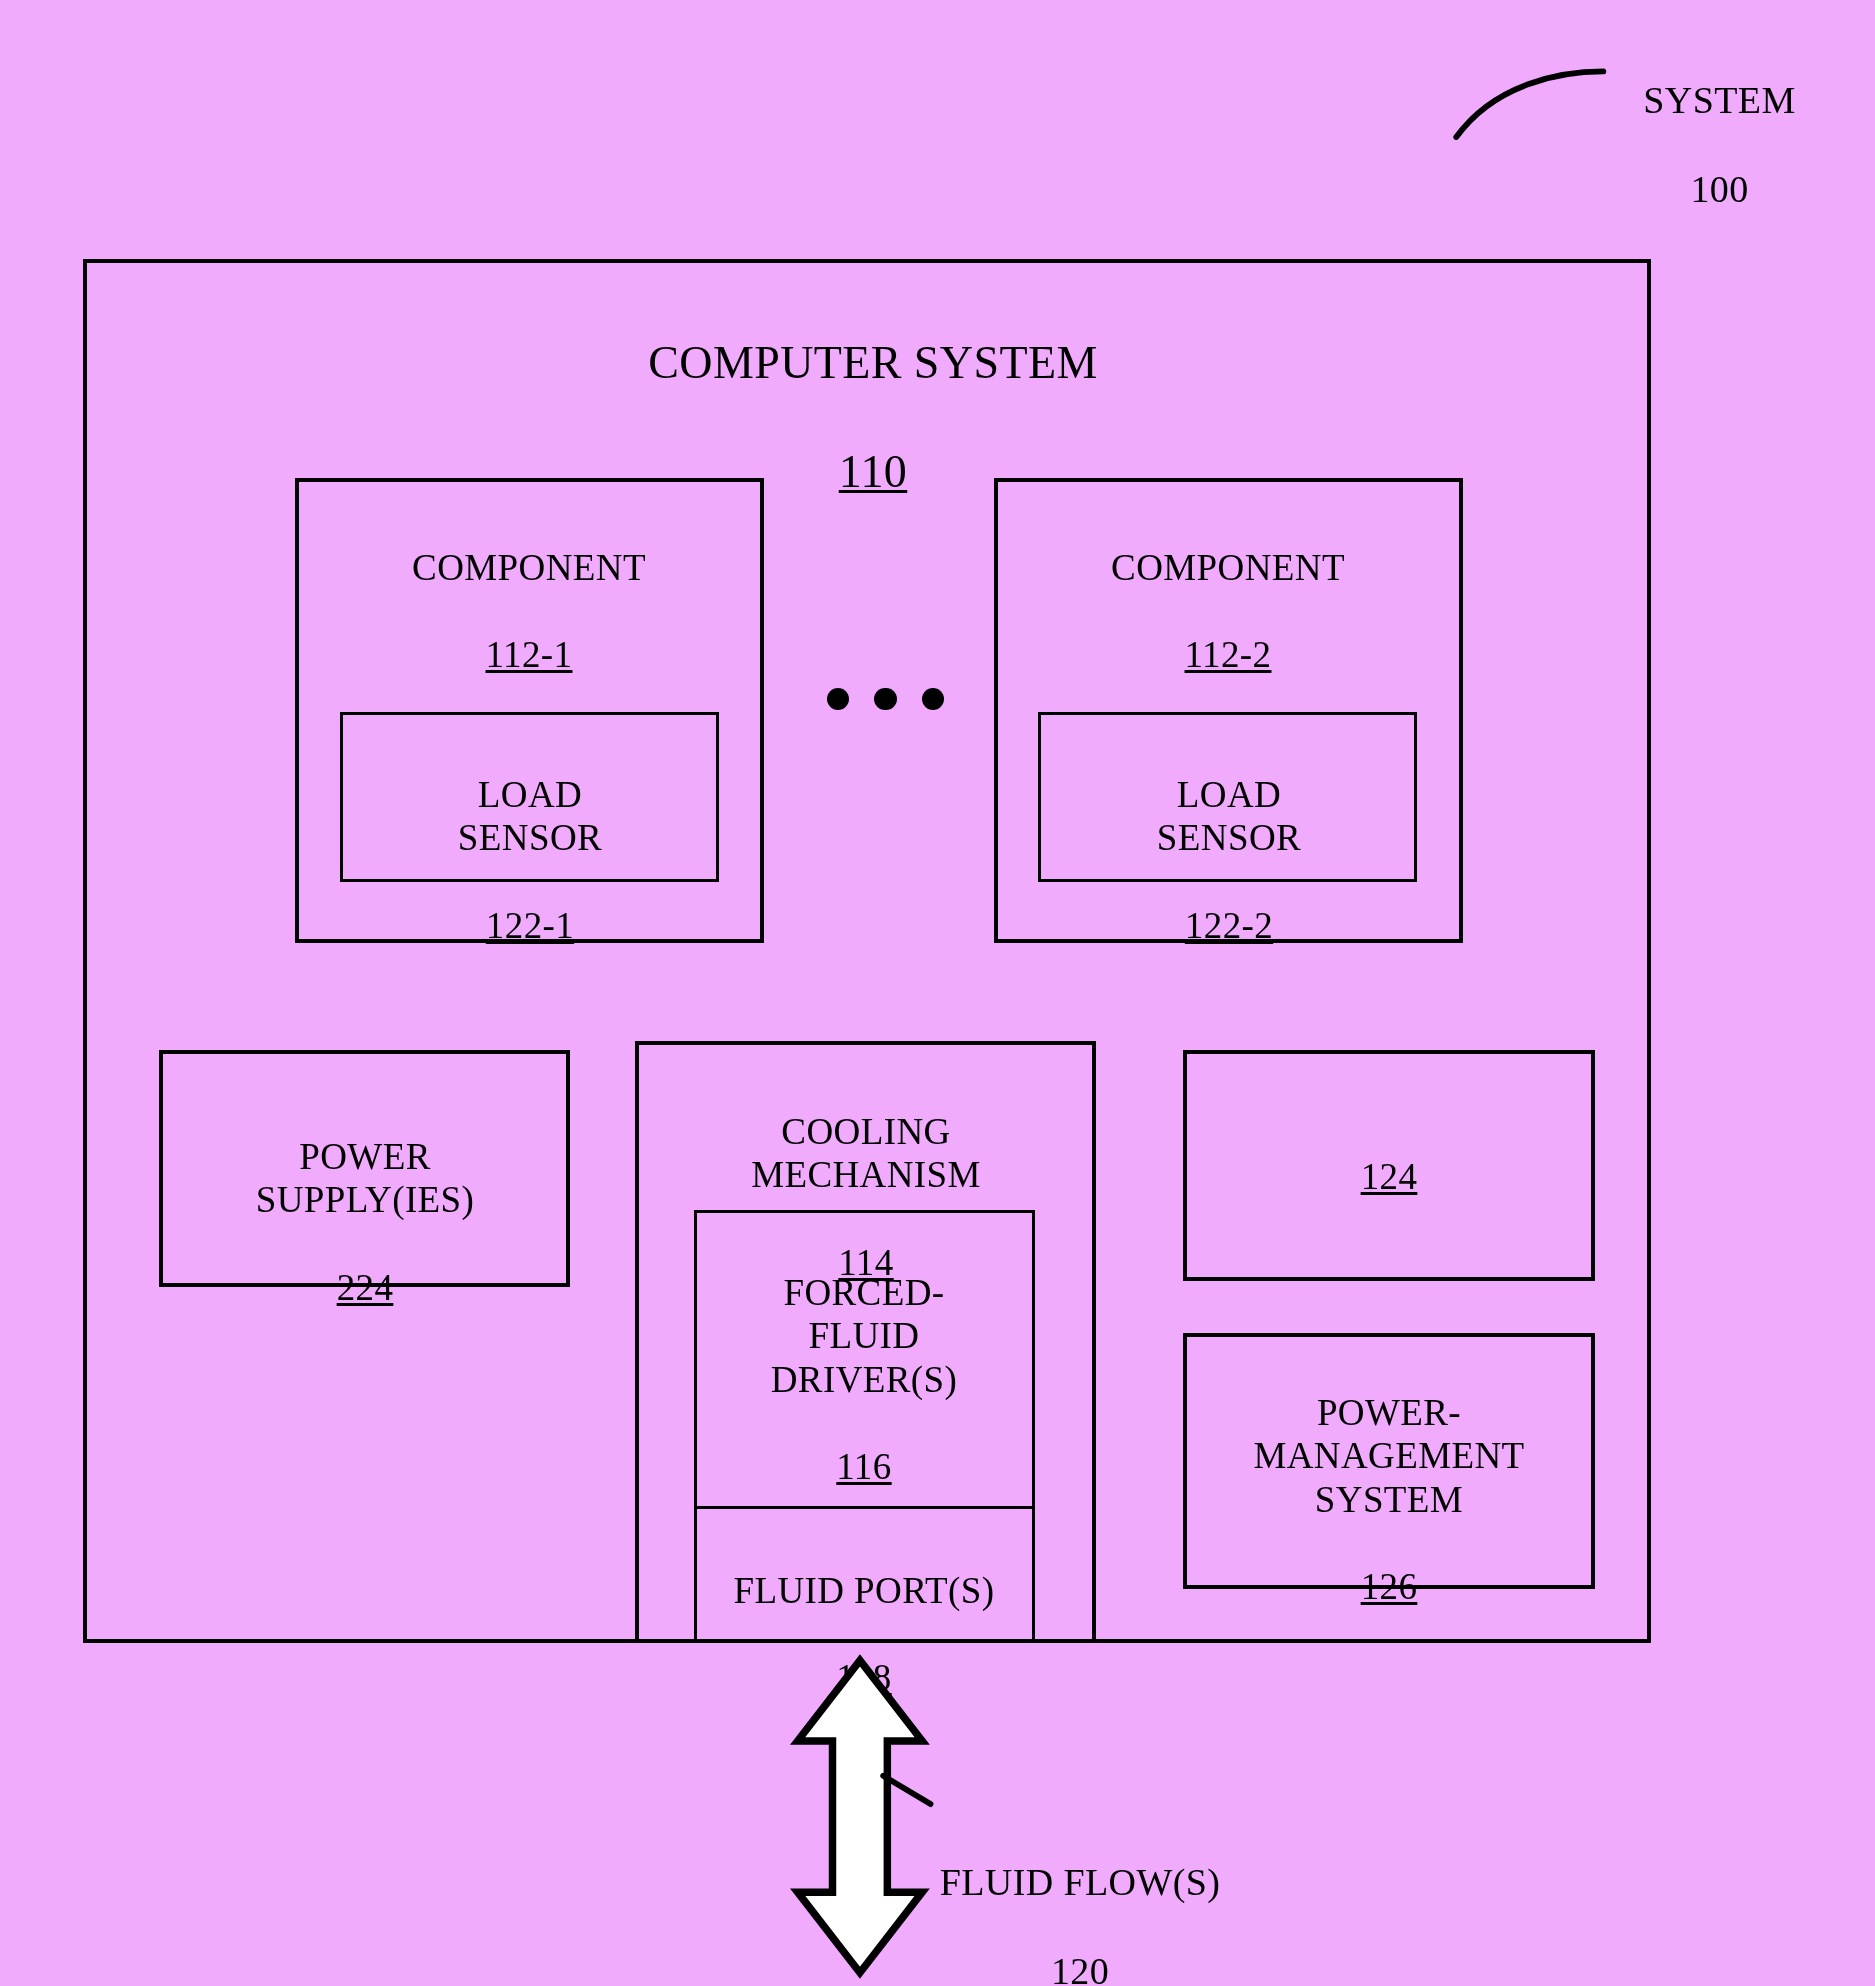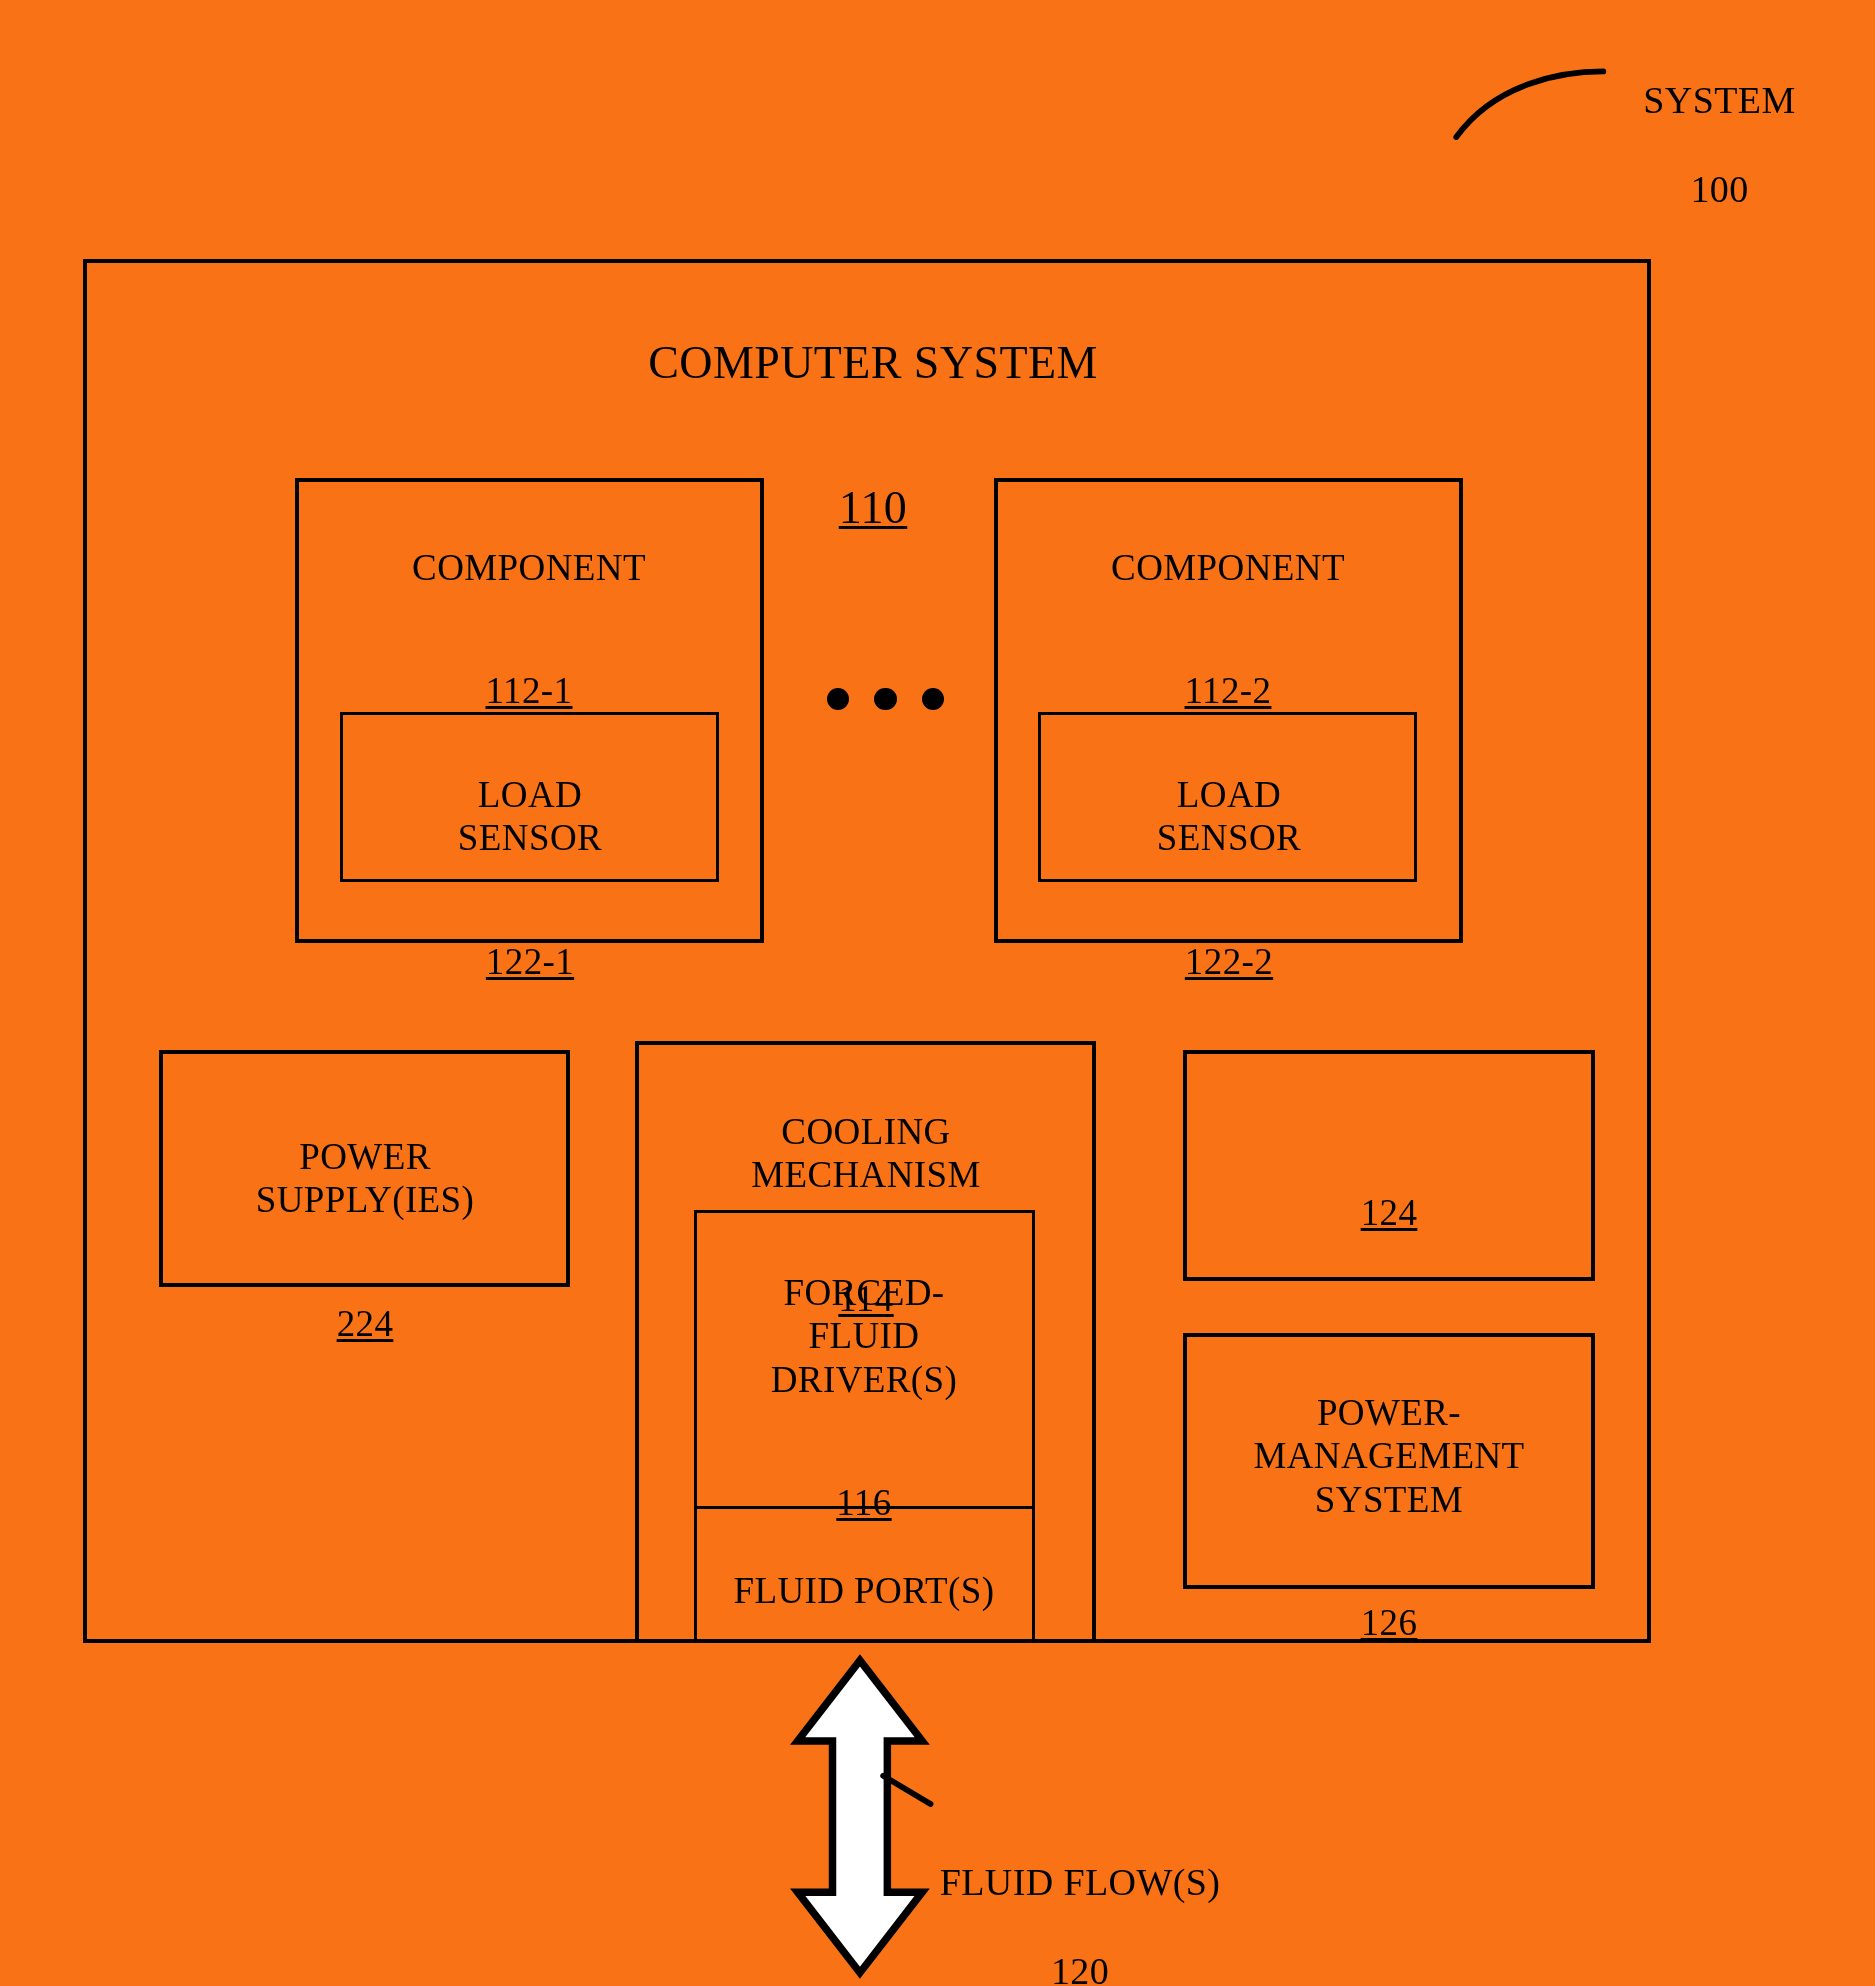--- a/index.html
+++ b/index.html
@@ -5,21 +5,21 @@
 <style>
   html, body {
     margin: 0;
     padding: 0;
     background: #ffffff;
   }
   #page {
     position: relative;
     width: 1876px;
     height: 1986px;
-    background: #f97316;
+    background: #f0abfc;
     font-family: "Liberation Serif", "DejaVu Serif", serif;
     color: #000000;
     overflow: hidden;
   }
 
   
   .box {
     position: absolute;
     box-sizing: border-box;
     border: 4.2px solid #000000;
@@ -32,21 +32,20 @@
     position: absolute;
     text-align: center;
     line-height: 1.18;
     letter-spacing: 0.4px;
     white-space: pre-line;
   }
   .num {
     text-decoration: underline;
     text-underline-offset: 3.3px;
     text-decoration-thickness: 2.5px;
-    margin-top: 36px;
   }
 
   
   .fs-title   { font-size: 46px; }
   .fs-box     { font-size: 37px; }
   .fs-callout { font-size: 38px; }
 
   
   #ellipsis {
     position: absolute;

